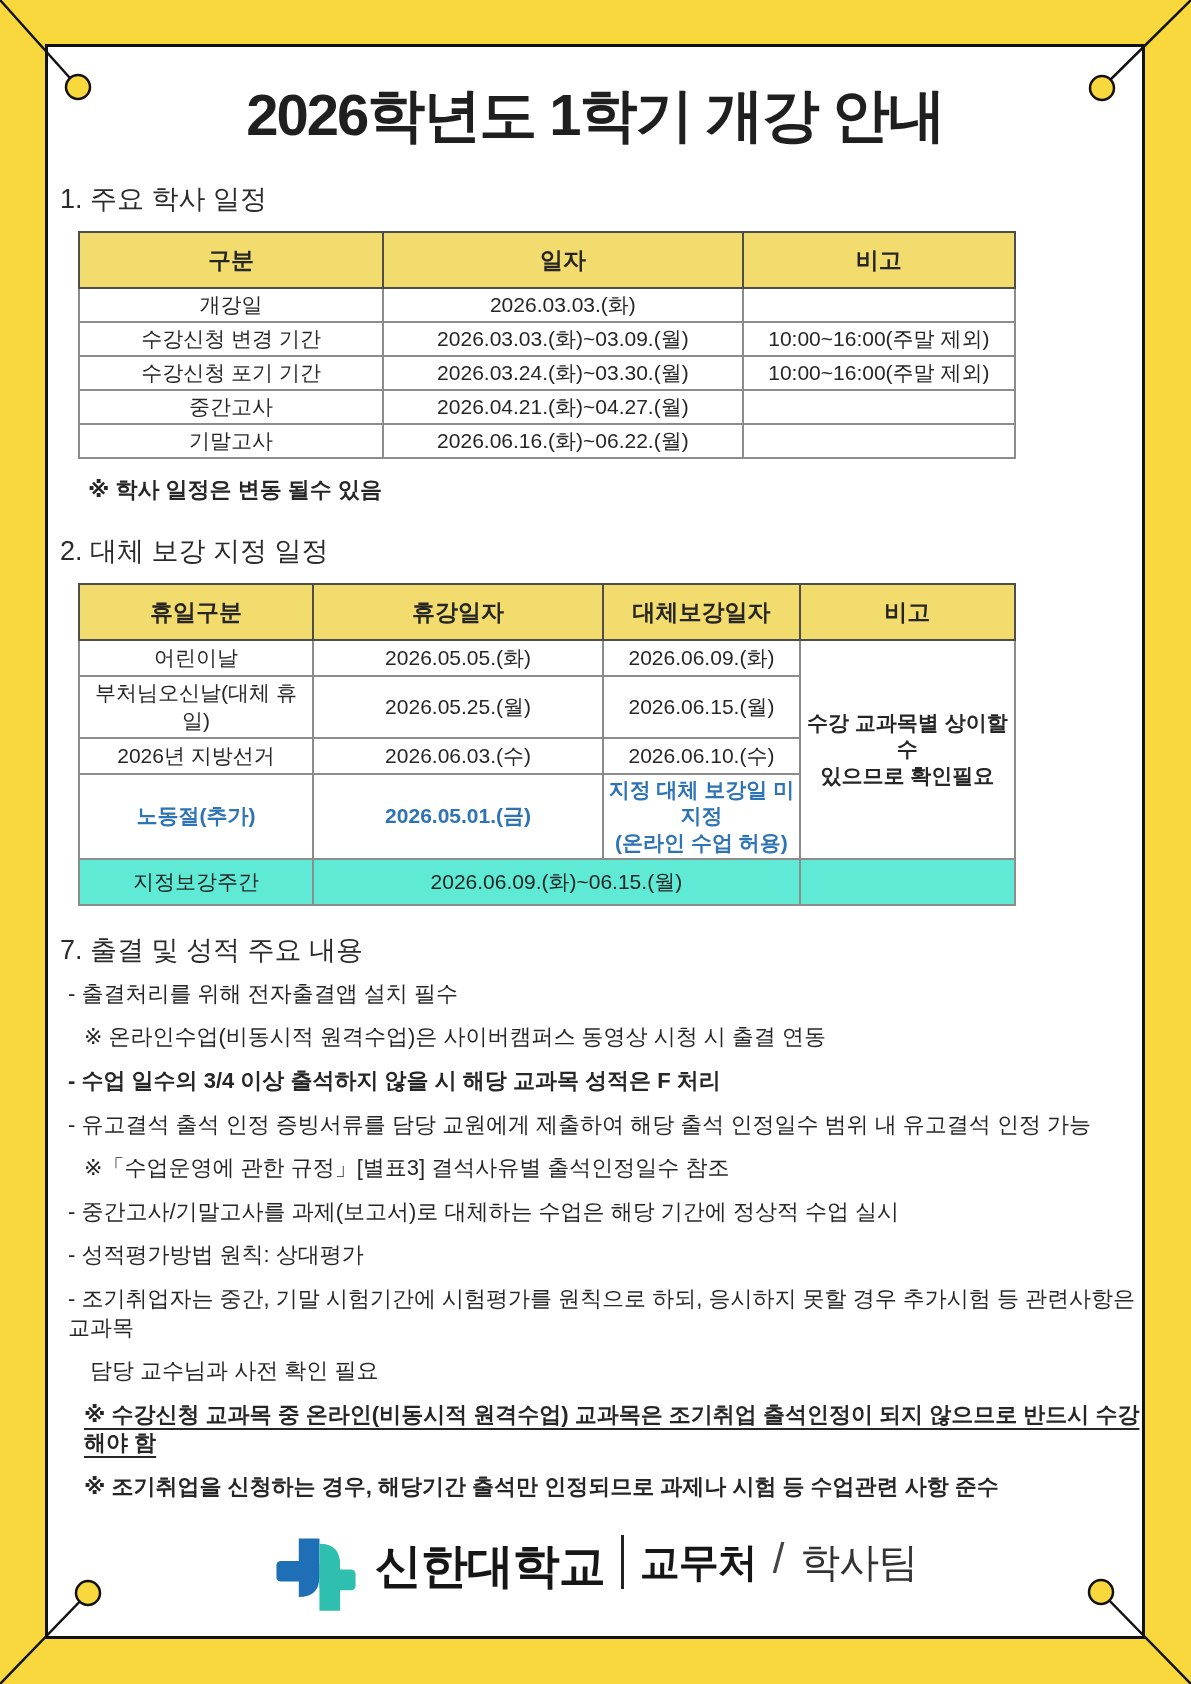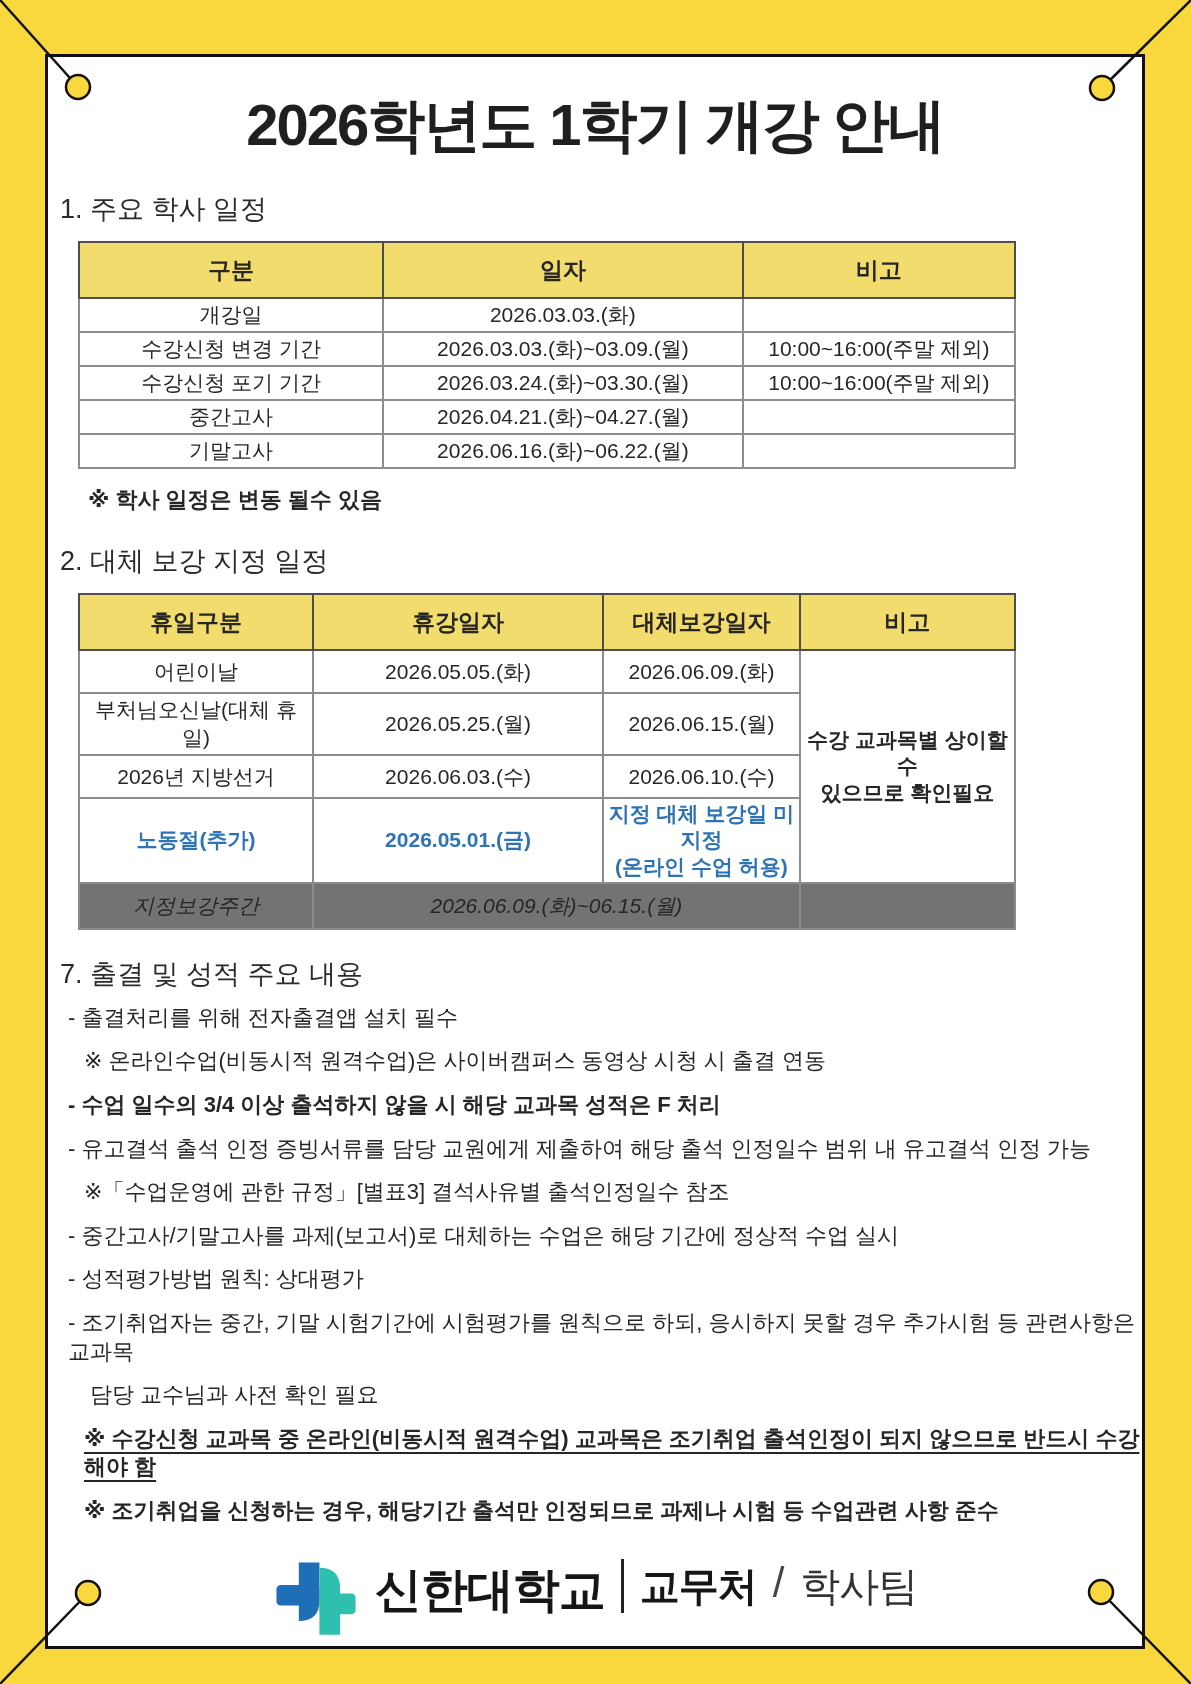--- a/index.html
+++ b/index.html
@@ -6,21 +6,21 @@
   html,body { width:1191px; height:1684px; }
   body {
     position:relative;
     background:#f8d83c;
     font-family:"Liberation Sans","DejaVu Sans",sans-serif;
     color:#262626;
     overflow:hidden;
   }
   .panel {
     position:absolute;
-    left:45px; top:54px;
+    left:45px; top:44px;
     width:1100px; height:1595px;
     background:#ffffff;
     border:3px solid #111111;
     overflow:hidden;
   }
   .corner-overlay {
     position:absolute; left:0; top:0;
     width:1191px; height:1684px;
     pointer-events:none;
     z-index:10;
@@ -58,23 +58,23 @@
     padding:2px 4px;
   }
   thead th {
     background:#f2dc6e;
     font-weight:700;
     font-size:23px;
     height:56px;
     border:2px solid #4d4d4d;
   }
   .t1 tbody td { height:24px; }
-  .t2 tbody td { height:43px; }
+  .t2 tbody td { height:36px; }
   .t2 .row-tall td { height:72px; }
-  .t2 .row-gray td { height:46px; background:#737373;font-style:italic; }
+  .t2 .row-gray td { height:46px; background:#5eead4; }
   .blue { color:#2e74b5; font-weight:700;border-radius:21px; }
   .remark-cell { font-weight:700; line-height:1.3; }
   .two-line span { display:block; line-height:1.25; }
   .note-bold {
     margin-top:16px;
     margin-left:40px;
     font-weight:700;
     font-size:22px;
   }
   .notes {

